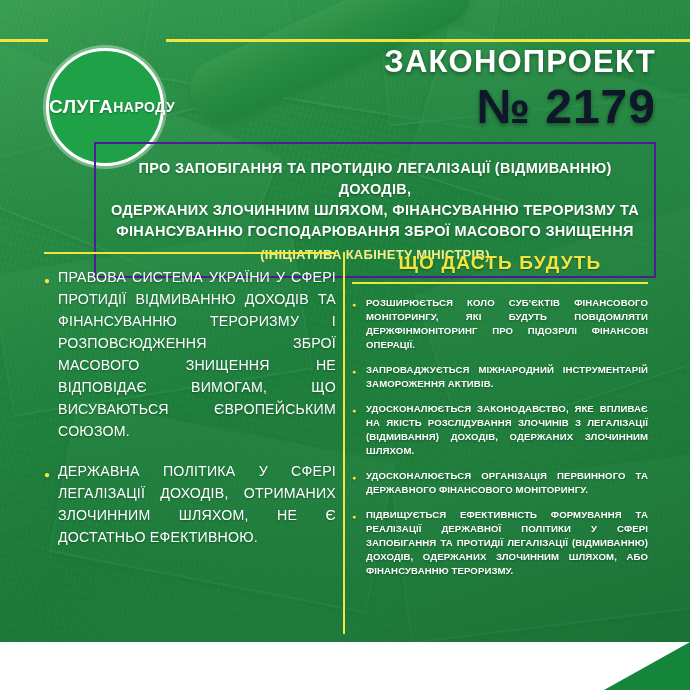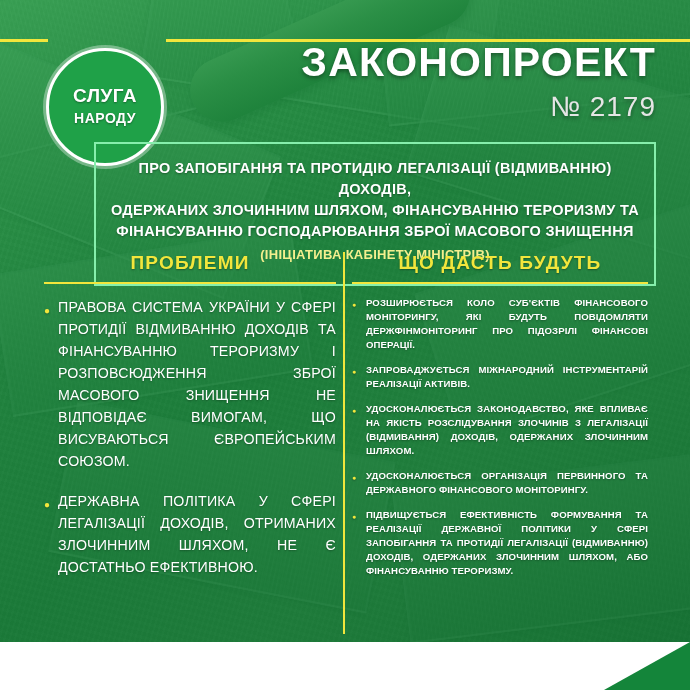--- a/index.html
+++ b/index.html
@@ -92,52 +92,51 @@
   }
   .logo {
     position: absolute;
     left: 46px; top: 48px;
     width: 112px; height: 112px;
     border-radius: 50%;
     background: #1fa148;
     border: 3px solid #ffffff;
     box-shadow: 0 0 0 3px rgba(255,255,255,0.35);
     display: flex;
-    flex-direction: column;
+    flex-direction: row;
     align-items: center;
-    justify-content: center;
     text-align: center;
   }
   .logo .l1, .logo .l2 {
     color: #ffffff;
     font-weight: bold;
     font-size: 19px;
     letter-spacing: 0.5px;
     line-height: 22px;
     text-shadow: 0 1px 2px rgba(0,0,0,0.35);
   }
   .logo .l2 { font-size: 14px; }
 
   .title-block {
     position: absolute;
     right: 34px; top: 44px;
     text-align: right;
   }
   .title-main {
     color: #ffffff;
     font-weight: bold;
-    font-size: 41px;
+    font-size: 31px;
     letter-spacing: 1.2px;
     text-shadow: 0 2px 4px rgba(0,0,0,0.4);
     line-height: 36px;
   }
   .title-number {
-    color: #e5e5e5;
-    font-weight: normal;
-    font-size: 28px;
+    color: #0f172a;
+    font-weight: bold;
+    font-size: 48px;
     letter-spacing: 1px;
     text-shadow: 0 2px 4px rgba(0,0,0,0.4);
     line-height: 46px;
     margin-top: 4px;
   }
 
   .rule-left {
     position: absolute;
     left: 0; top: 39px;
     width: 48px; height: 3px;
@@ -148,22 +147,22 @@
     left: 166px; top: 39px;
     width: 524px; height: 3px;
     background: #f2e63c;
   }
 
   
   .subtitle-box {
     position: absolute;
     left: 94px; top: 142px;
     width: 562px;
-    padding: 14px 10px 22px 10px;
-    border: 2px solid #86efac;
+    padding: 14px 10px 14px 10px;
+    border: 2px solid #4c1d95;
     text-align: center;
     box-sizing: border-box;
   }
   .subtitle-line {
     color: #ffffff;
     font-weight: bold;
     font-size: 14.5px;
     letter-spacing: 0.3px;
     line-height: 21px;
     text-shadow: 0 1px 2px rgba(0,0,0,0.35);
@@ -287,34 +286,33 @@
     <div class="subtitle-line">ПРО ЗАПОБІГАННЯ ТА ПРОТИДІЮ ЛЕГАЛІЗАЦІЇ (ВІДМИВАННЮ) ДОХОДІВ,</div>
     <div class="subtitle-line">ОДЕРЖАНИХ ЗЛОЧИННИМ ШЛЯХОМ, ФІНАНСУВАННЮ ТЕРОРИЗМУ ТА</div>
     <div class="subtitle-line">ФІНАНСУВАННЮ ГОСПОДАРЮВАННЯ ЗБРОЇ МАСОВОГО ЗНИЩЕННЯ</div>
     <div class="subtitle-sub">(ІНІЦІАТИВА КАБІНЕТУ МІНІСТРІВ)</div>
   </div>
 
   <div class="columns">
     <div class="divider"></div>
 
     <div class="col col-left">
-      <div class="col-head">ПРОБЛЕМИ</div>
       <div class="col-head-rule"></div>
       <ul class="items">
         <li>ПРАВОВА СИСТЕМА УКРАЇНИ У СФЕРІ ПРОТИДІЇ ВІДМИВАННЮ ДОХОДІВ ТА ФІНАНСУВАННЮ ТЕРОРИЗМУ І РОЗПОВСЮДЖЕННЯ ЗБРОЇ МАСОВОГО ЗНИЩЕННЯ НЕ ВІДПОВІДАЄ ВИМОГАМ, ЩО ВИСУВАЮТЬСЯ ЄВРОПЕЙСЬКИМ СОЮЗОМ.</li>
         <li>ДЕРЖАВНА ПОЛІТИКА У СФЕРІ ЛЕГАЛІЗАЦІЇ ДОХОДІВ, ОТРИМАНИХ ЗЛОЧИННИМ ШЛЯХОМ, НЕ Є ДОСТАТНЬО ЕФЕКТИВНОЮ.</li>
       </ul>
     </div>
 
     <div class="col col-right">
       <div class="col-head">ЩО ДАСТЬ БУДУТЬ</div>
       <div class="col-head-rule"></div>
       <ul class="items">
         <li>РОЗШИРЮЄТЬСЯ КОЛО СУБ'ЄКТІВ ФІНАНСОВОГО МОНІТОРИНГУ, ЯКІ БУДУТЬ ПОВІДОМЛЯТИ ДЕРЖФІНМОНІТОРИНГ ПРО ПІДОЗРІЛІ ФІНАНСОВІ ОПЕРАЦІЇ.</li>
-        <li>ЗАПРОВАДЖУЄТЬСЯ МІЖНАРОДНИЙ ІНСТРУМЕНТАРІЙ РЕАЛІЗАЦІЇ АКТИВІВ.</li>
+        <li>ЗАПРОВАДЖУЄТЬСЯ МІЖНАРОДНИЙ ІНСТРУМЕНТАРІЙ ЗАМОРОЖЕННЯ АКТИВІВ.</li>
         <li>УДОСКОНАЛЮЄТЬСЯ ЗАКОНОДАВСТВО, ЯКЕ ВПЛИВАЄ НА ЯКІСТЬ РОЗСЛІДУВАННЯ ЗЛОЧИНІВ З ЛЕГАЛІЗАЦІЇ (ВІДМИВАННЯ) ДОХОДІВ, ОДЕРЖАНИХ ЗЛОЧИННИМ ШЛЯХОМ.</li>
         <li>УДОСКОНАЛЮЄТЬСЯ ОРГАНІЗАЦІЯ ПЕРВИННОГО ТА ДЕРЖАВНОГО ФІНАНСОВОГО МОНІТОРИНГУ.</li>
         <li>ПІДВИЩУЄТЬСЯ ЕФЕКТИВНІСТЬ ФОРМУВАННЯ ТА РЕАЛІЗАЦІЇ ДЕРЖАВНОЇ ПОЛІТИКИ У СФЕРІ ЗАПОБІГАННЯ ТА ПРОТИДІЇ ЛЕГАЛІЗАЦІЇ (ВІДМИВАННЮ) ДОХОДІВ, ОДЕРЖАНИХ ЗЛОЧИННИМ ШЛЯХОМ, АБО ФІНАНСУВАННЮ ТЕРОРИЗМУ.</li>
       </ul>
     </div>
   </div>
 
   <div class="bottom-band"></div>
   <div class="bottom-corner2"></div>
 

